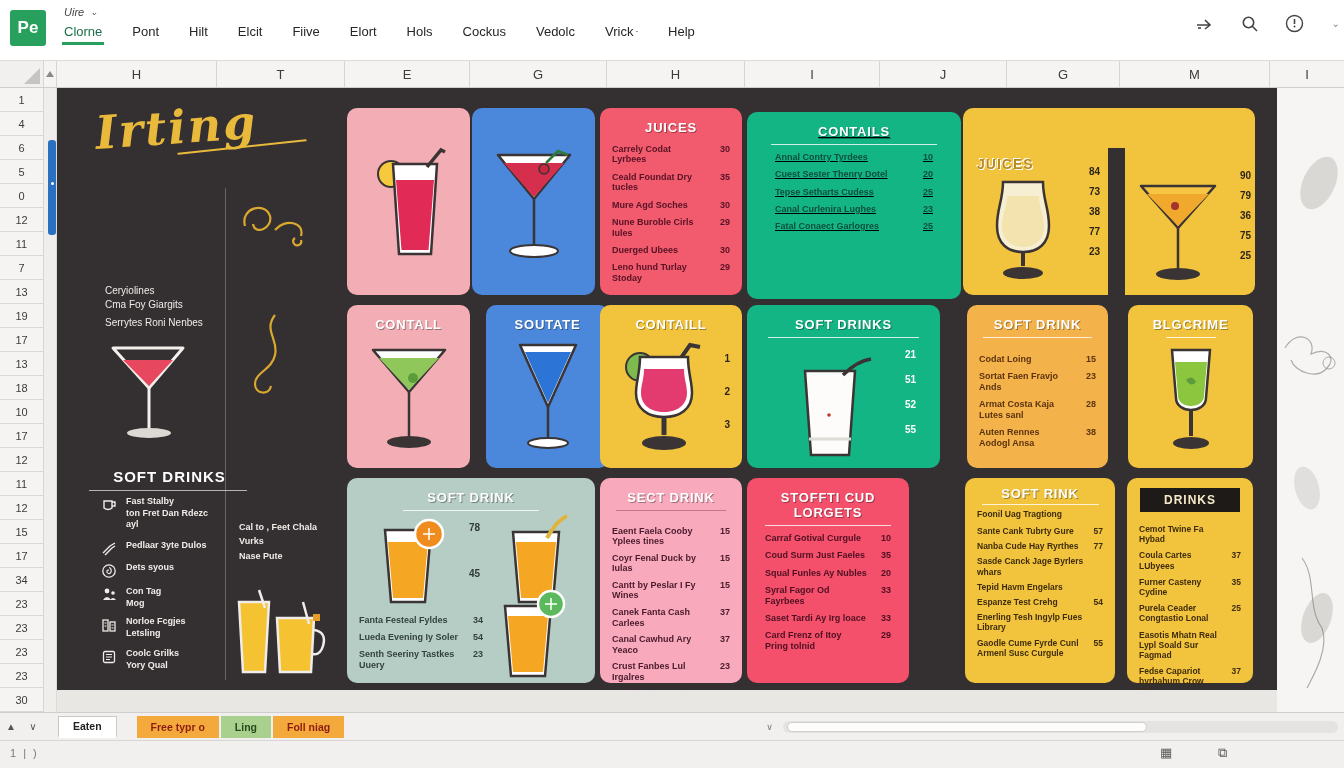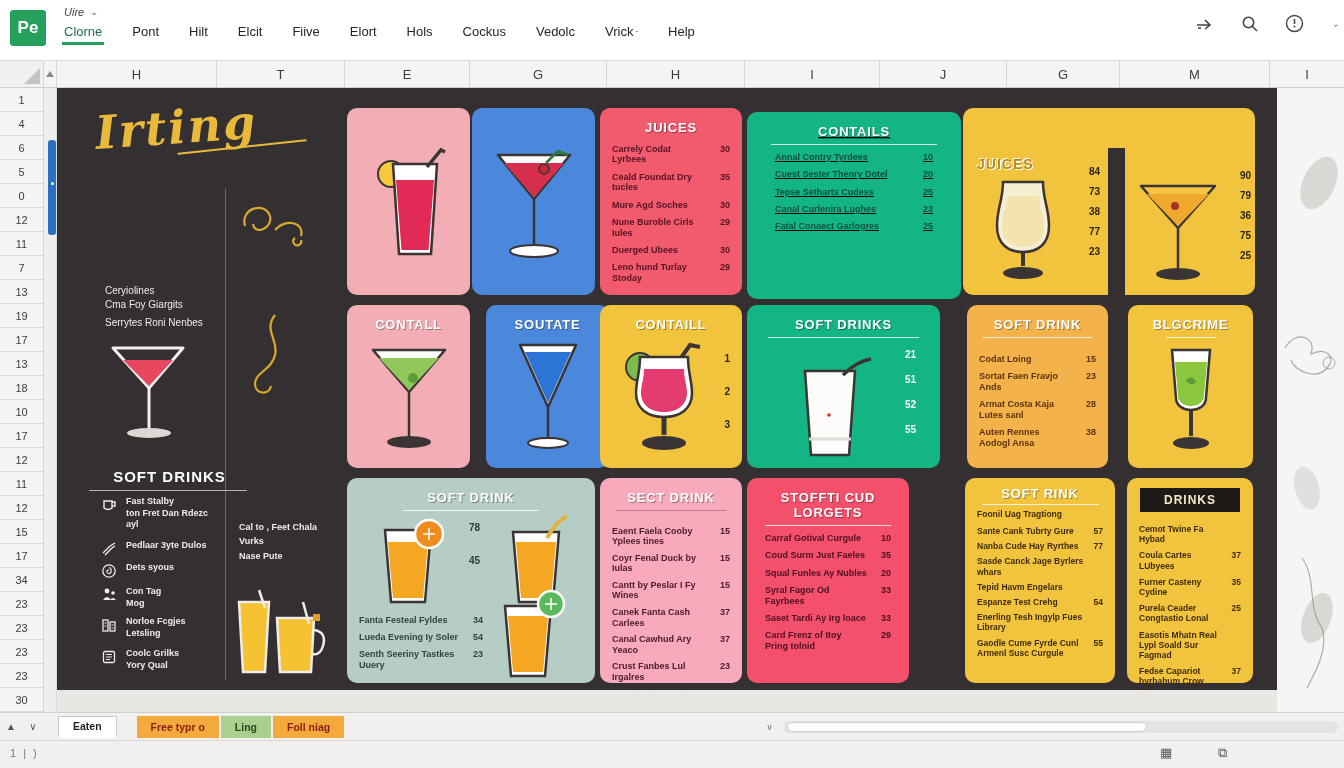--- a/index.html
+++ b/index.html
@@ -528,21 +528,21 @@
 
       <div class="card c-sage">
         <div class="ch">SOFT DRINK</div>
         <div class="hr" style="width:55%"></div>
         <svg style="position:absolute;left:24px;top:38px" width="78" height="92" viewBox="0 0 78 92">
           <path d="M14 14 L20 86 H54 L60 14 Z" fill="#fff" stroke="#3a3434" stroke-width="2.5"></path>
           <path d="M17 26 L22 82 H52 L57 26 Z" fill="#f5a623"></path>
           <circle cx="58" cy="18" r="14" fill="#f08c1e" stroke="#fff" stroke-width="2.5"></circle>
           <path d="M52 18 H64 M58 12 V24" stroke="#fff" stroke-width="1.5"></path>
         </svg>
-        <div class="numcol" style="left:122px; top:44px; gap:22px; color:#2e3a36; text-align:right">
+        <div class="numcol" style="left:122px; top:44px; gap:35px; color:#2e3a36; text-align:right">
           <span>78</span>
             <span>45</span>
         </div>
         <svg style="position:absolute;right:24px;top:32px" width="70" height="96" viewBox="0 0 70 96">
           <path d="M12 22 L18 92 H52 L58 22 Z" fill="#fff" stroke="#3a3434" stroke-width="2.5"></path>
           <path d="M15 32 L20 88 H50 L55 32 Z" fill="#f5a623"></path>
           <path d="M46 28 Q56 10 66 6" fill="none" stroke="#e0b43c" stroke-width="4"></path>
         </svg>
         <div class="items" style="position:absolute; left:0; top:128px; width:148px">
           <div class="mi">

